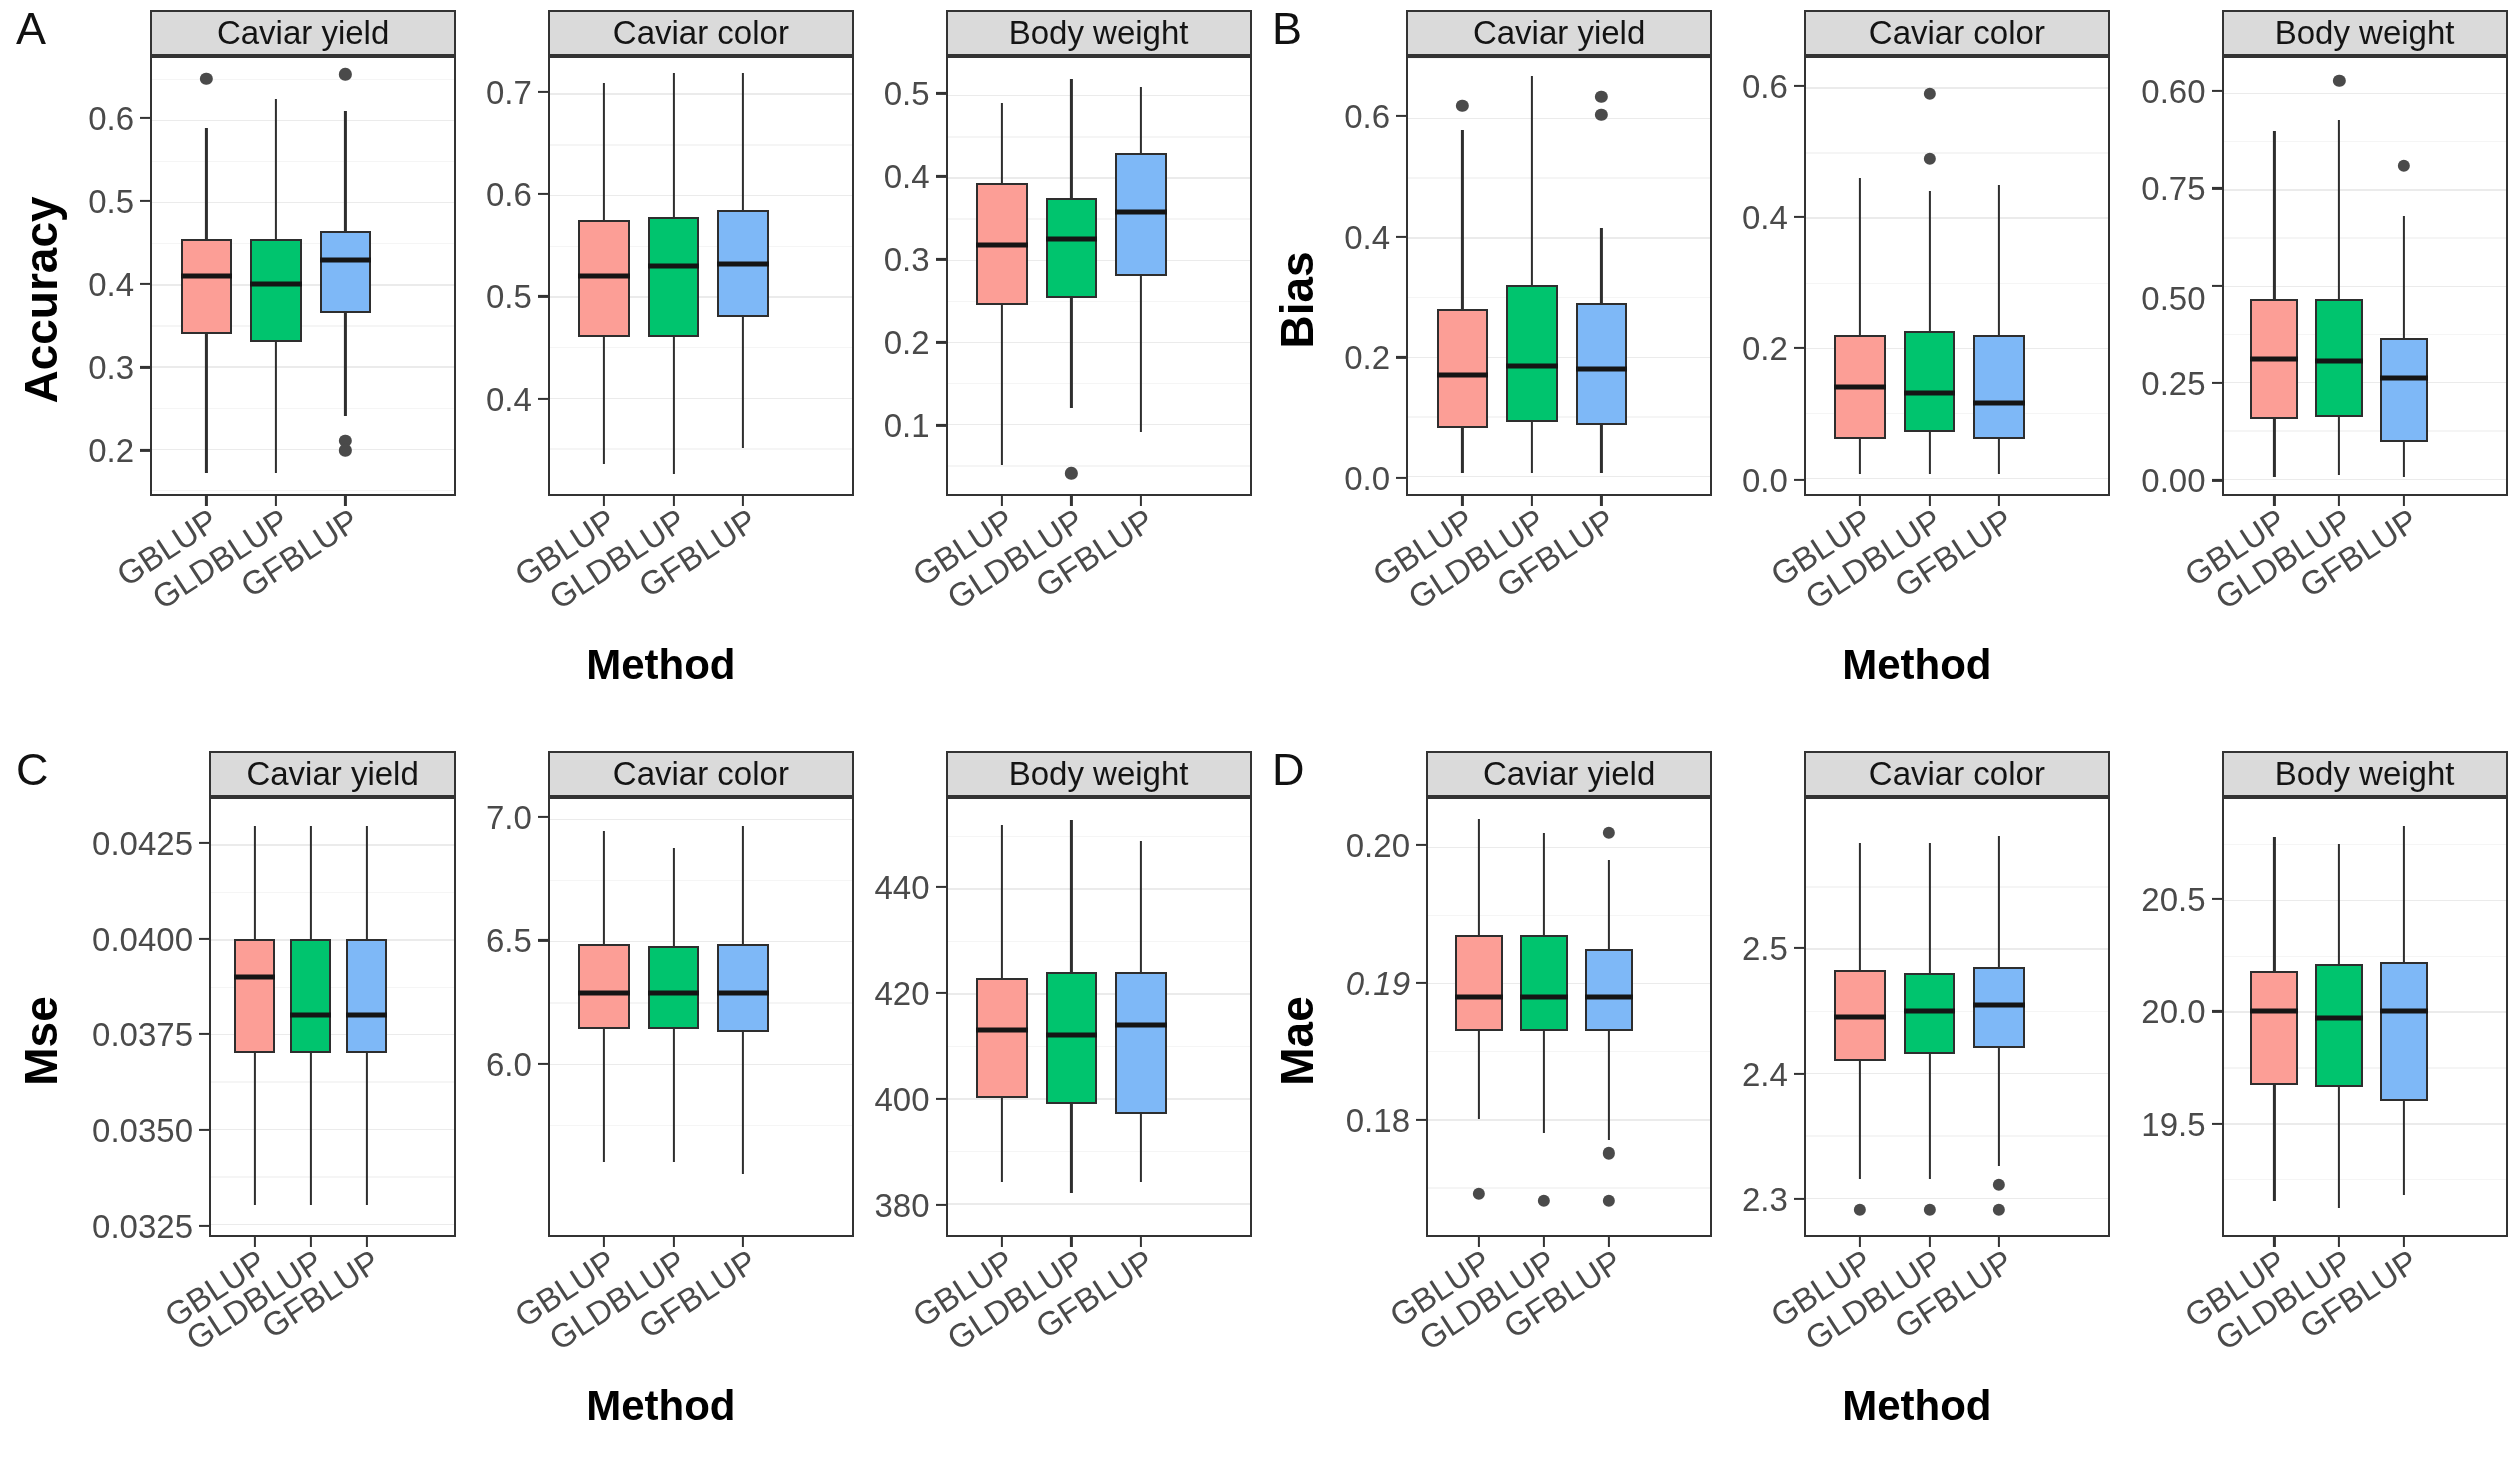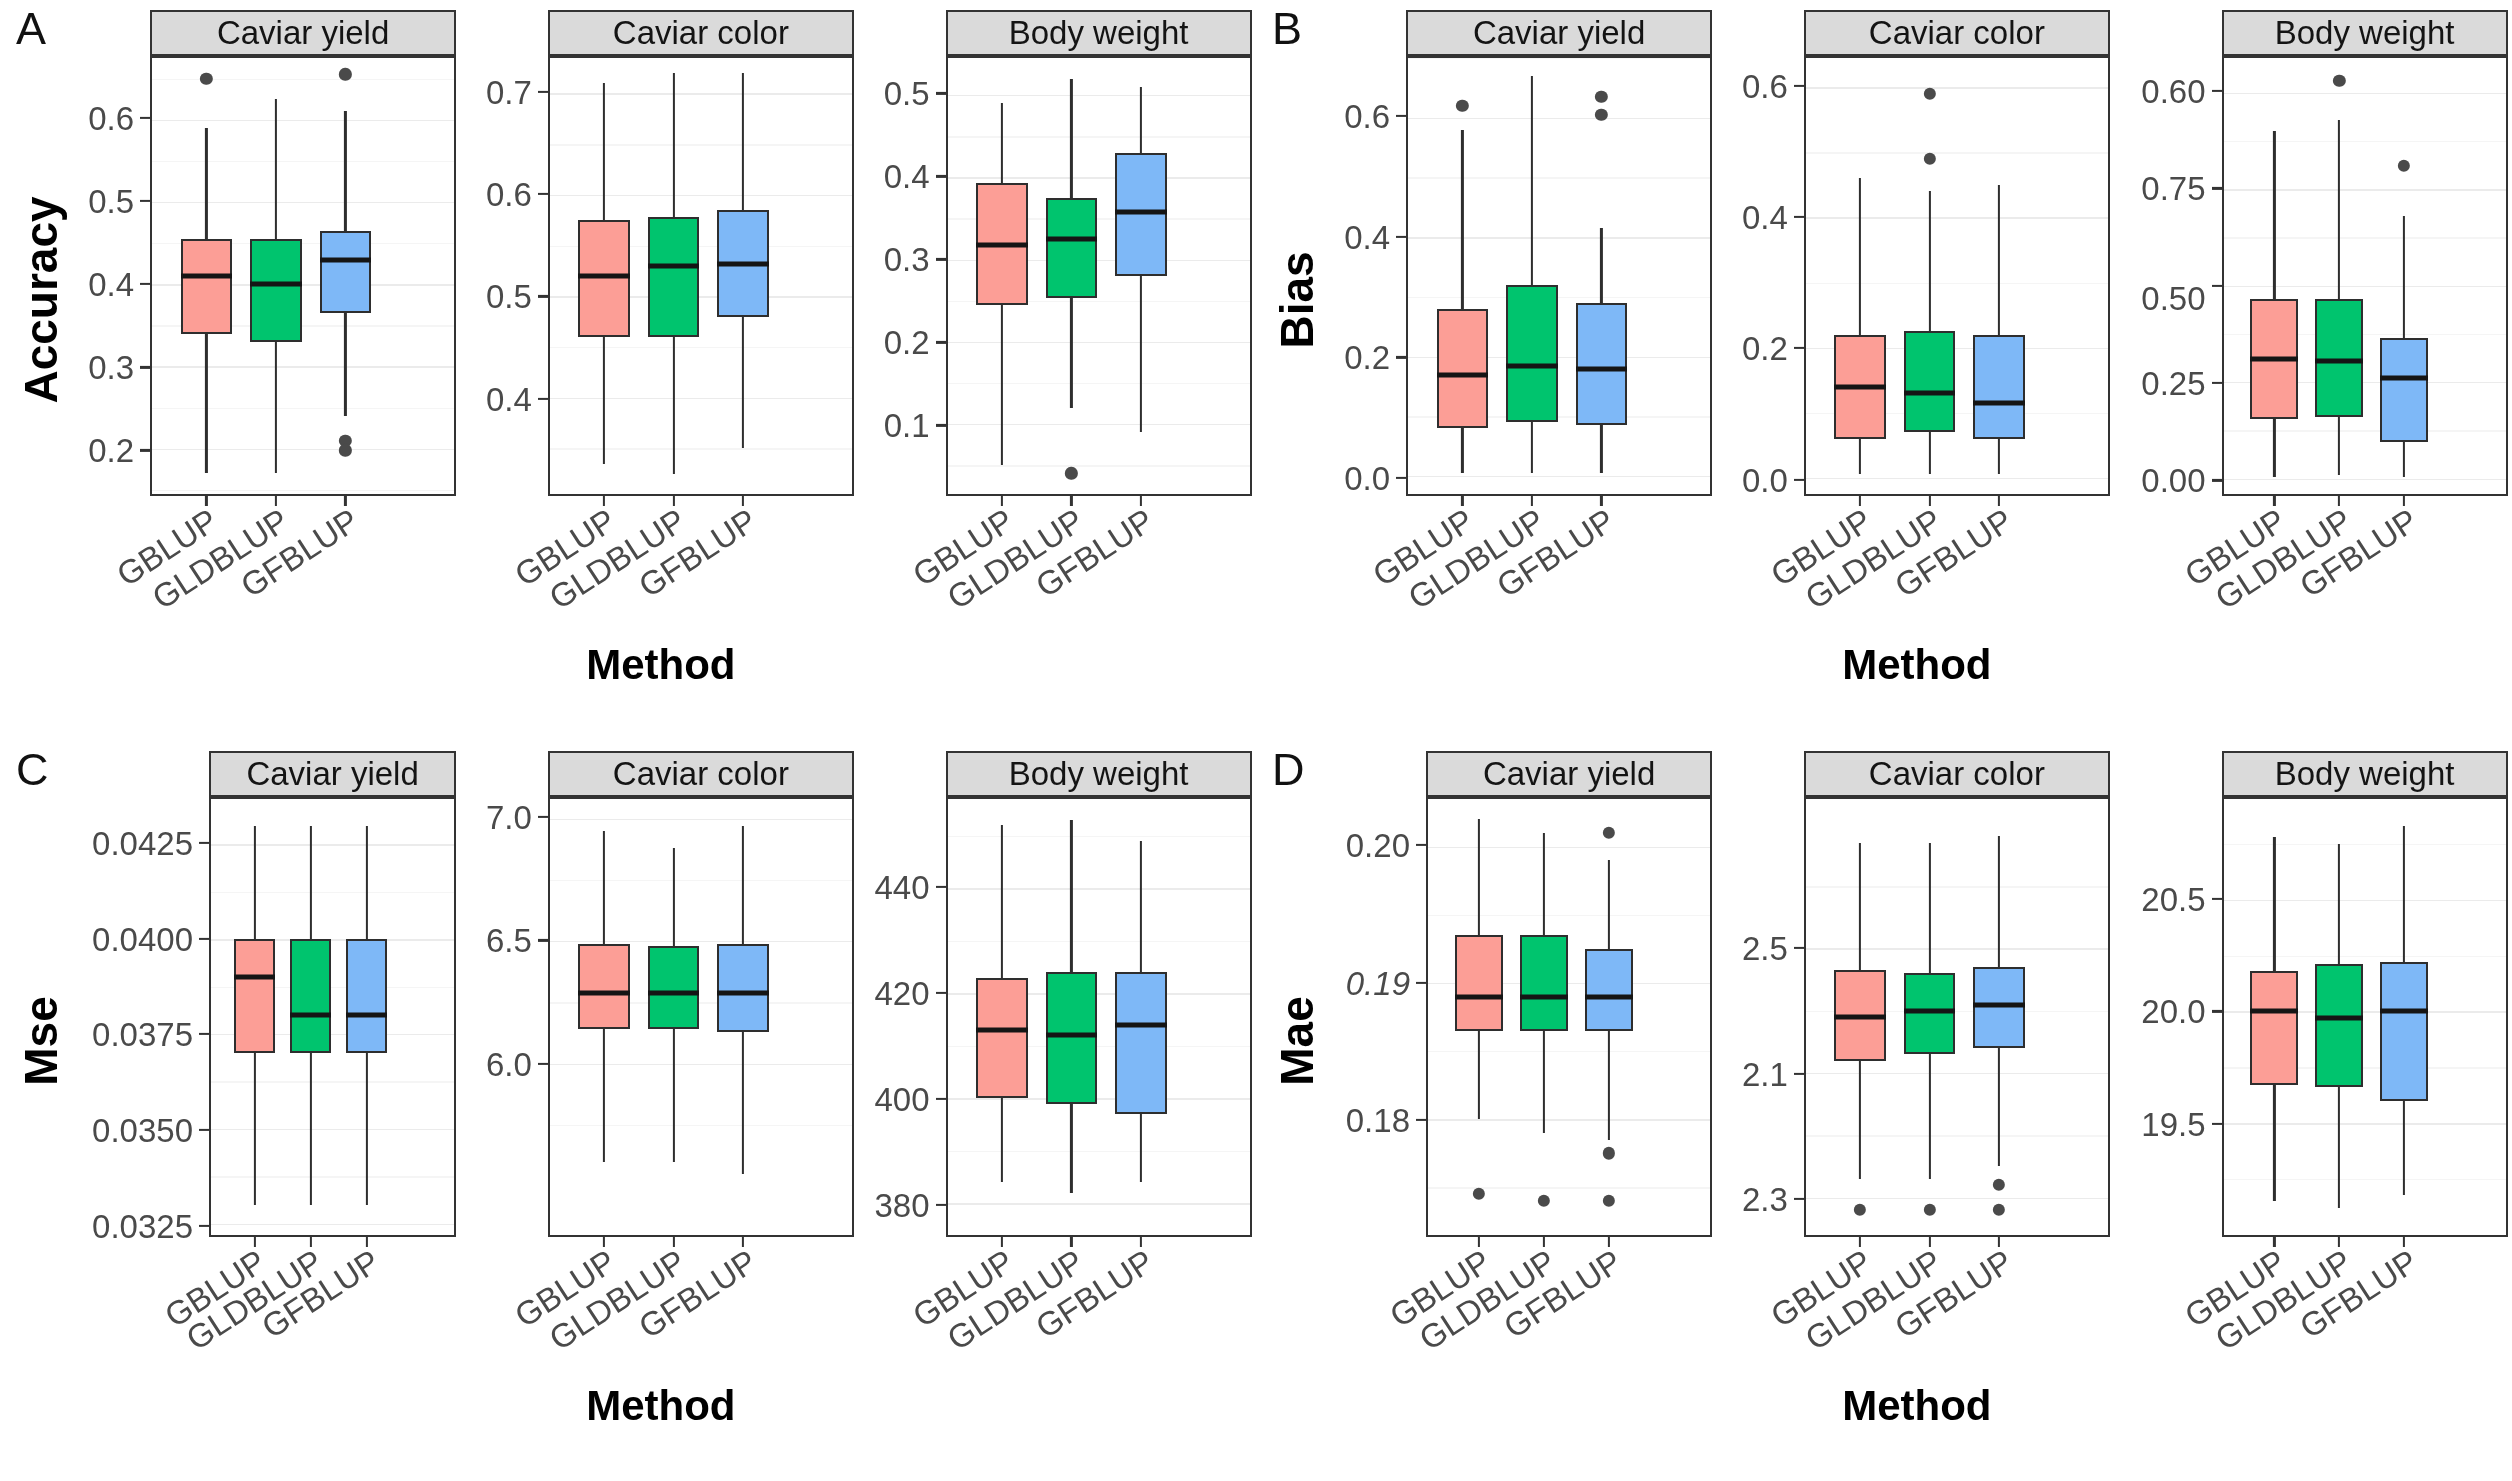--- a/index.html
+++ b/index.html
@@ -602,21 +602,21 @@
         </div>
         <div class="facet">
           <div class="facet-head">
             <div class="gutter-spacer" style="width: 80px;"></div>
             <div class="strip">Caviar color</div>
           </div>
           <div class="facet-body">
             <div class="ylabels" style="width: 80px;">
               <span class="ytick" style="top: 91.429%;">2.3</span>
               <div class="ytickmark" style="top: 91.429%;"></div>
-              <span class="ytick" style="top: 62.857%;">2.1</span>
+              <span class="ytick" style="top: 62.857%;">2.4</span>
               <div class="ytickmark" style="top: 62.857%;"></div>
               <span class="ytick" style="top: 34.286%;">2.5</span>
               <div class="ytickmark" style="top: 34.286%;"></div>
             </div>
             <div class="plot">
               <div class="gl minor" style="top: 77.143%;"></div>
               <div class="gl minor" style="top: 48.571%;"></div>
               <div class="gl minor" style="top: 20%;"></div>
               <div class="gl major" style="top: 91.429%;"></div>
               <div class="gl major" style="top: 62.857%;"></div>

